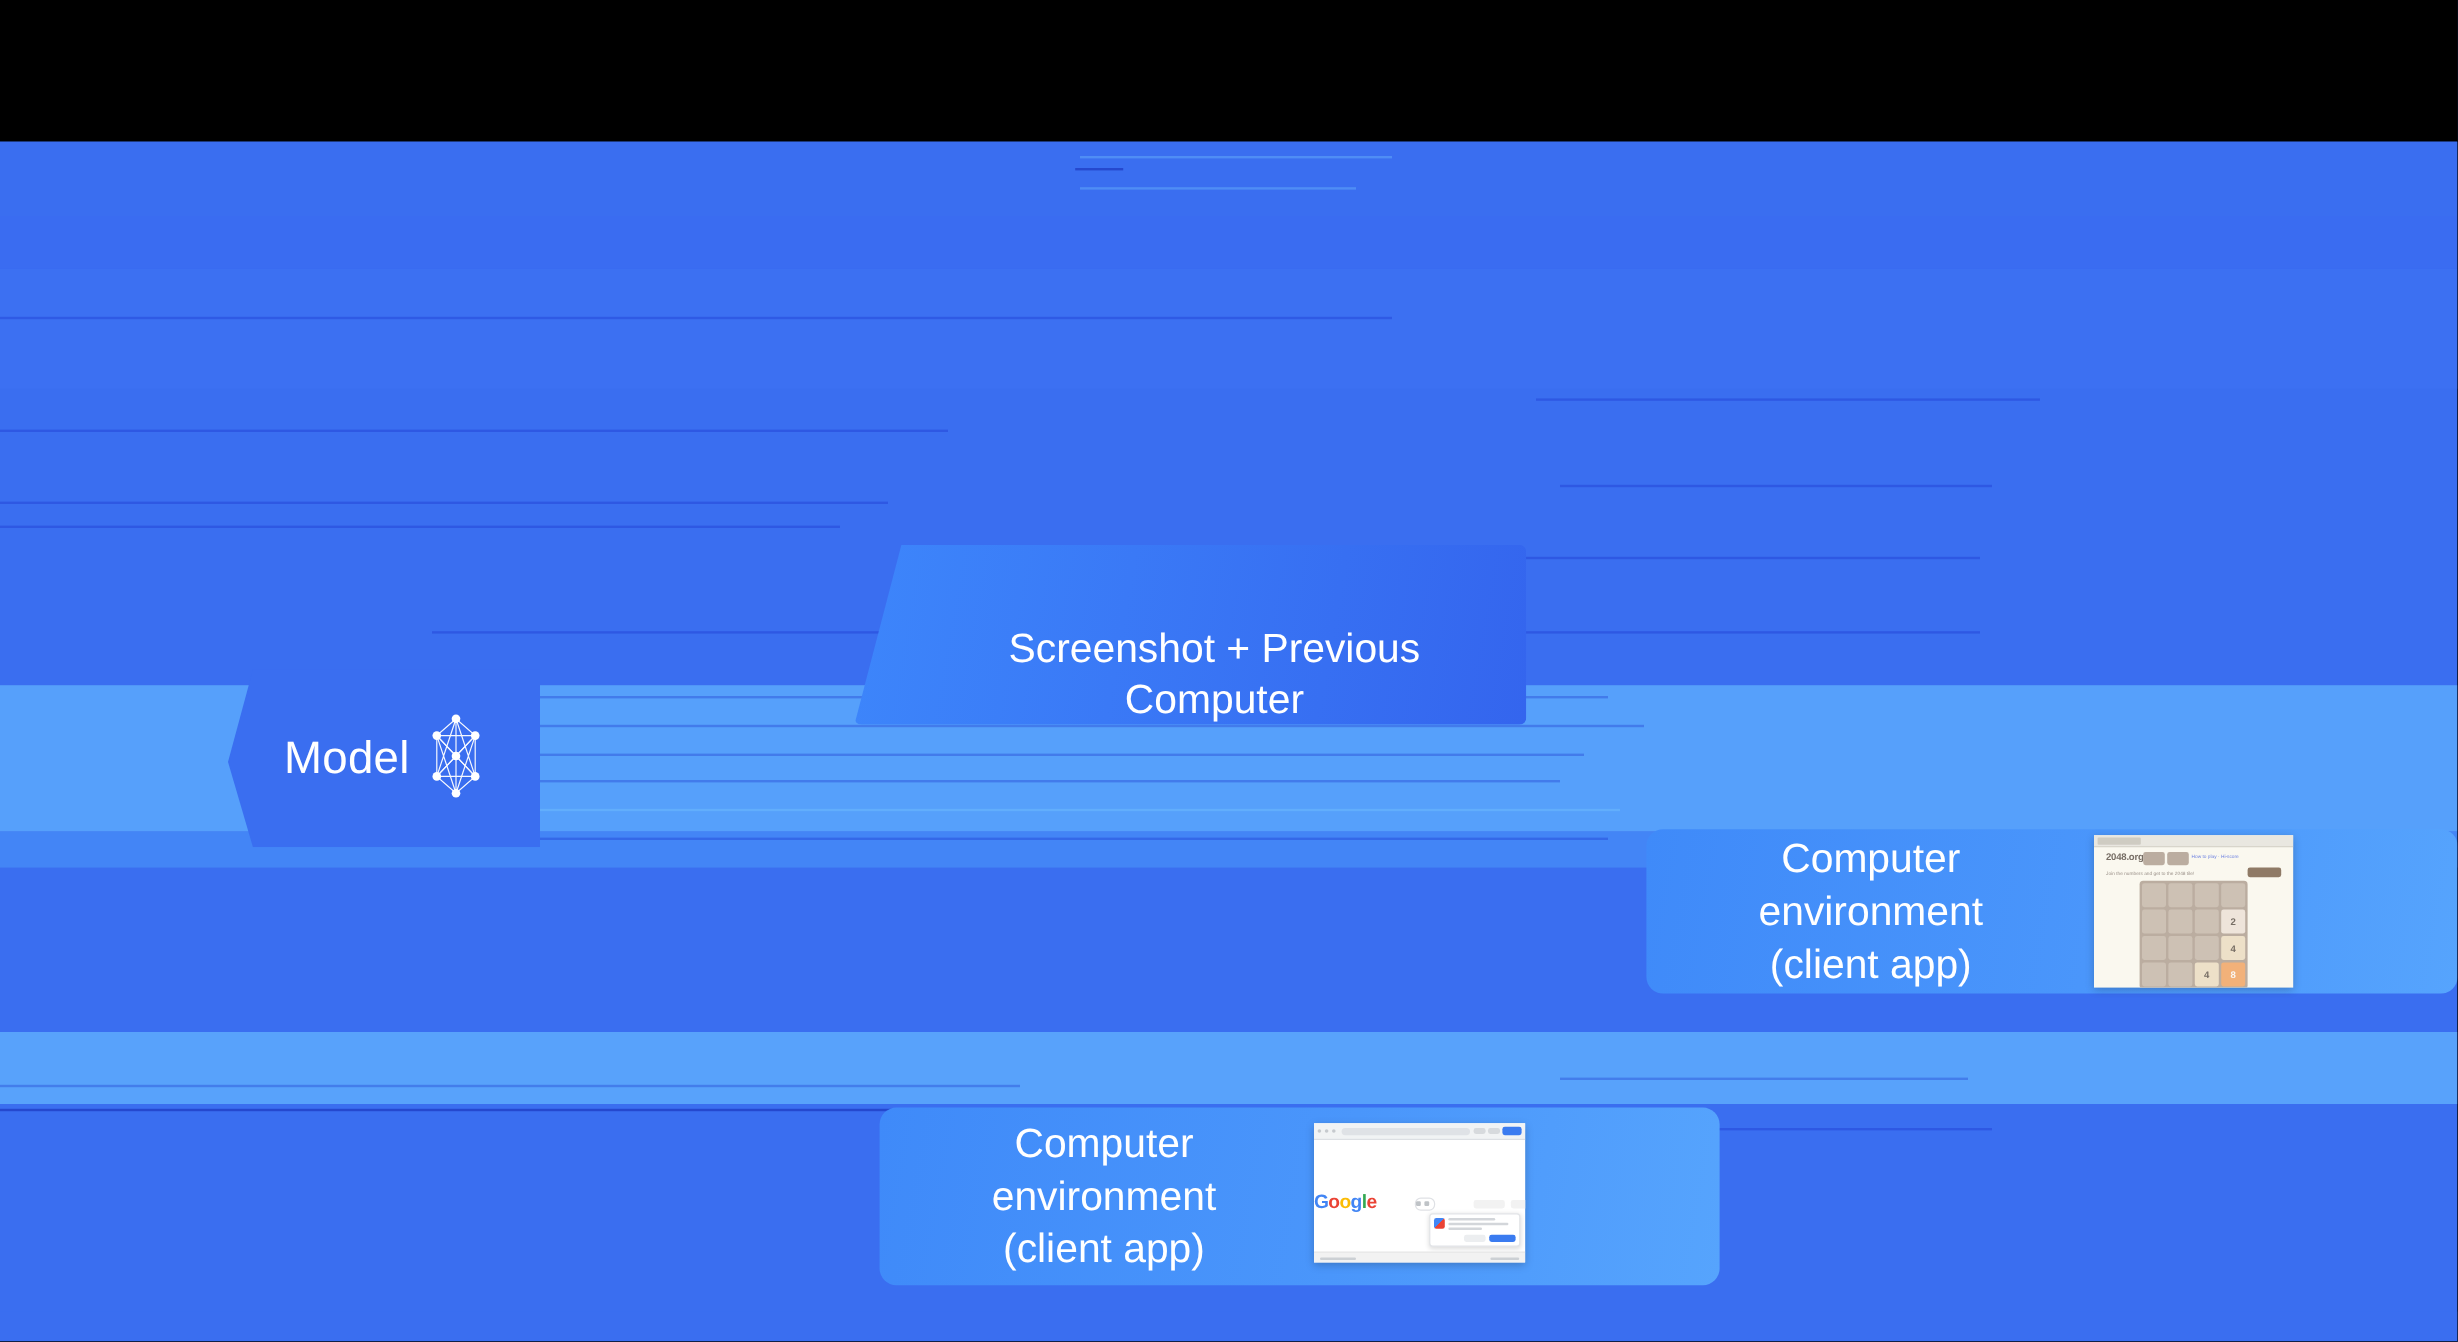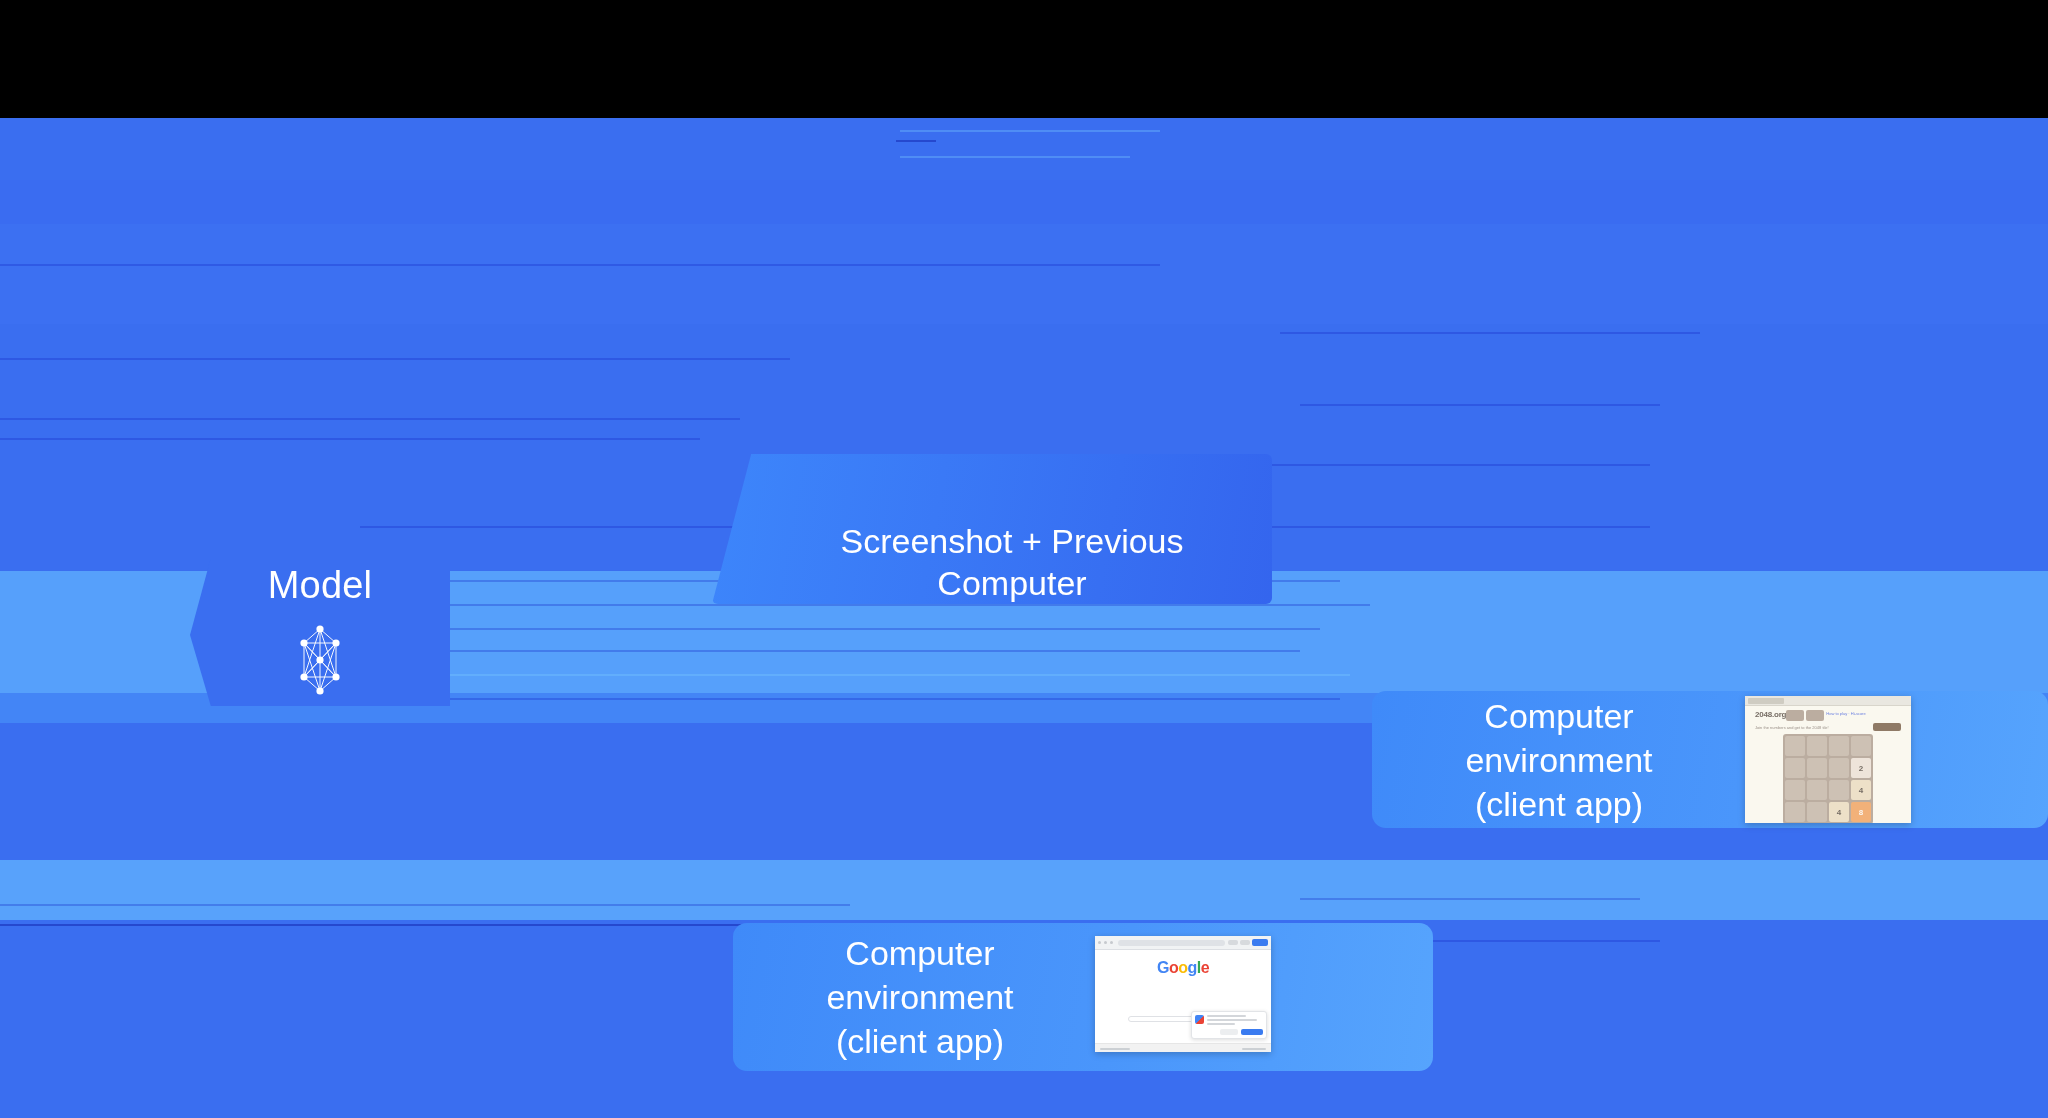--- a/index.html
+++ b/index.html
@@ -89,21 +89,20 @@
   .model-chevron {
     position: absolute;
     left: 190px; top: 440px;
     width: 260px; height: 148px;
     background: #3a6ef0;
     clip-path: polygon(8% 0, 100% 0, 100% 100%, 8% 100%, 0 52%);
     display: flex;
     align-items: center;
     justify-content: center;
     gap: 16px;
-    flex-direction: column;
   }
   .model-label {
     color: #ffffff;
     font-size: 38px;
     font-weight: 400;
     letter-spacing: 0.2px;
   }
   .nn-icon { display: block; }
 
   
@@ -250,21 +249,21 @@
     flex: 1; height: 6px; margin-left: 2px;
     background: #dfe2e6; border-radius: 3px;
   }
   .g-topright {
     display: flex; align-items: center; gap: 2px;
   }
   .g-gray-pill { width: 10px; height: 5px; background: #d7dadd; border-radius: 2px; }
   .g-blue-pill { width: 16px; height: 7px; background: #3a7bf0; border-radius: 2px; }
   .g-body {
     padding: 9px 0 0 0;
-    display: flex; flex-direction: column; align-items: center;
+    display: flex; flex-direction: row; align-items: center;
     position: relative; height: calc(100% - 13px);
     box-sizing: border-box;
     gap: 32px;
   }
   .g-logo {
     font-size: 16px;
     letter-spacing: -0.5px;
     font-weight: bold;
     margin-bottom: 7px;
   }

